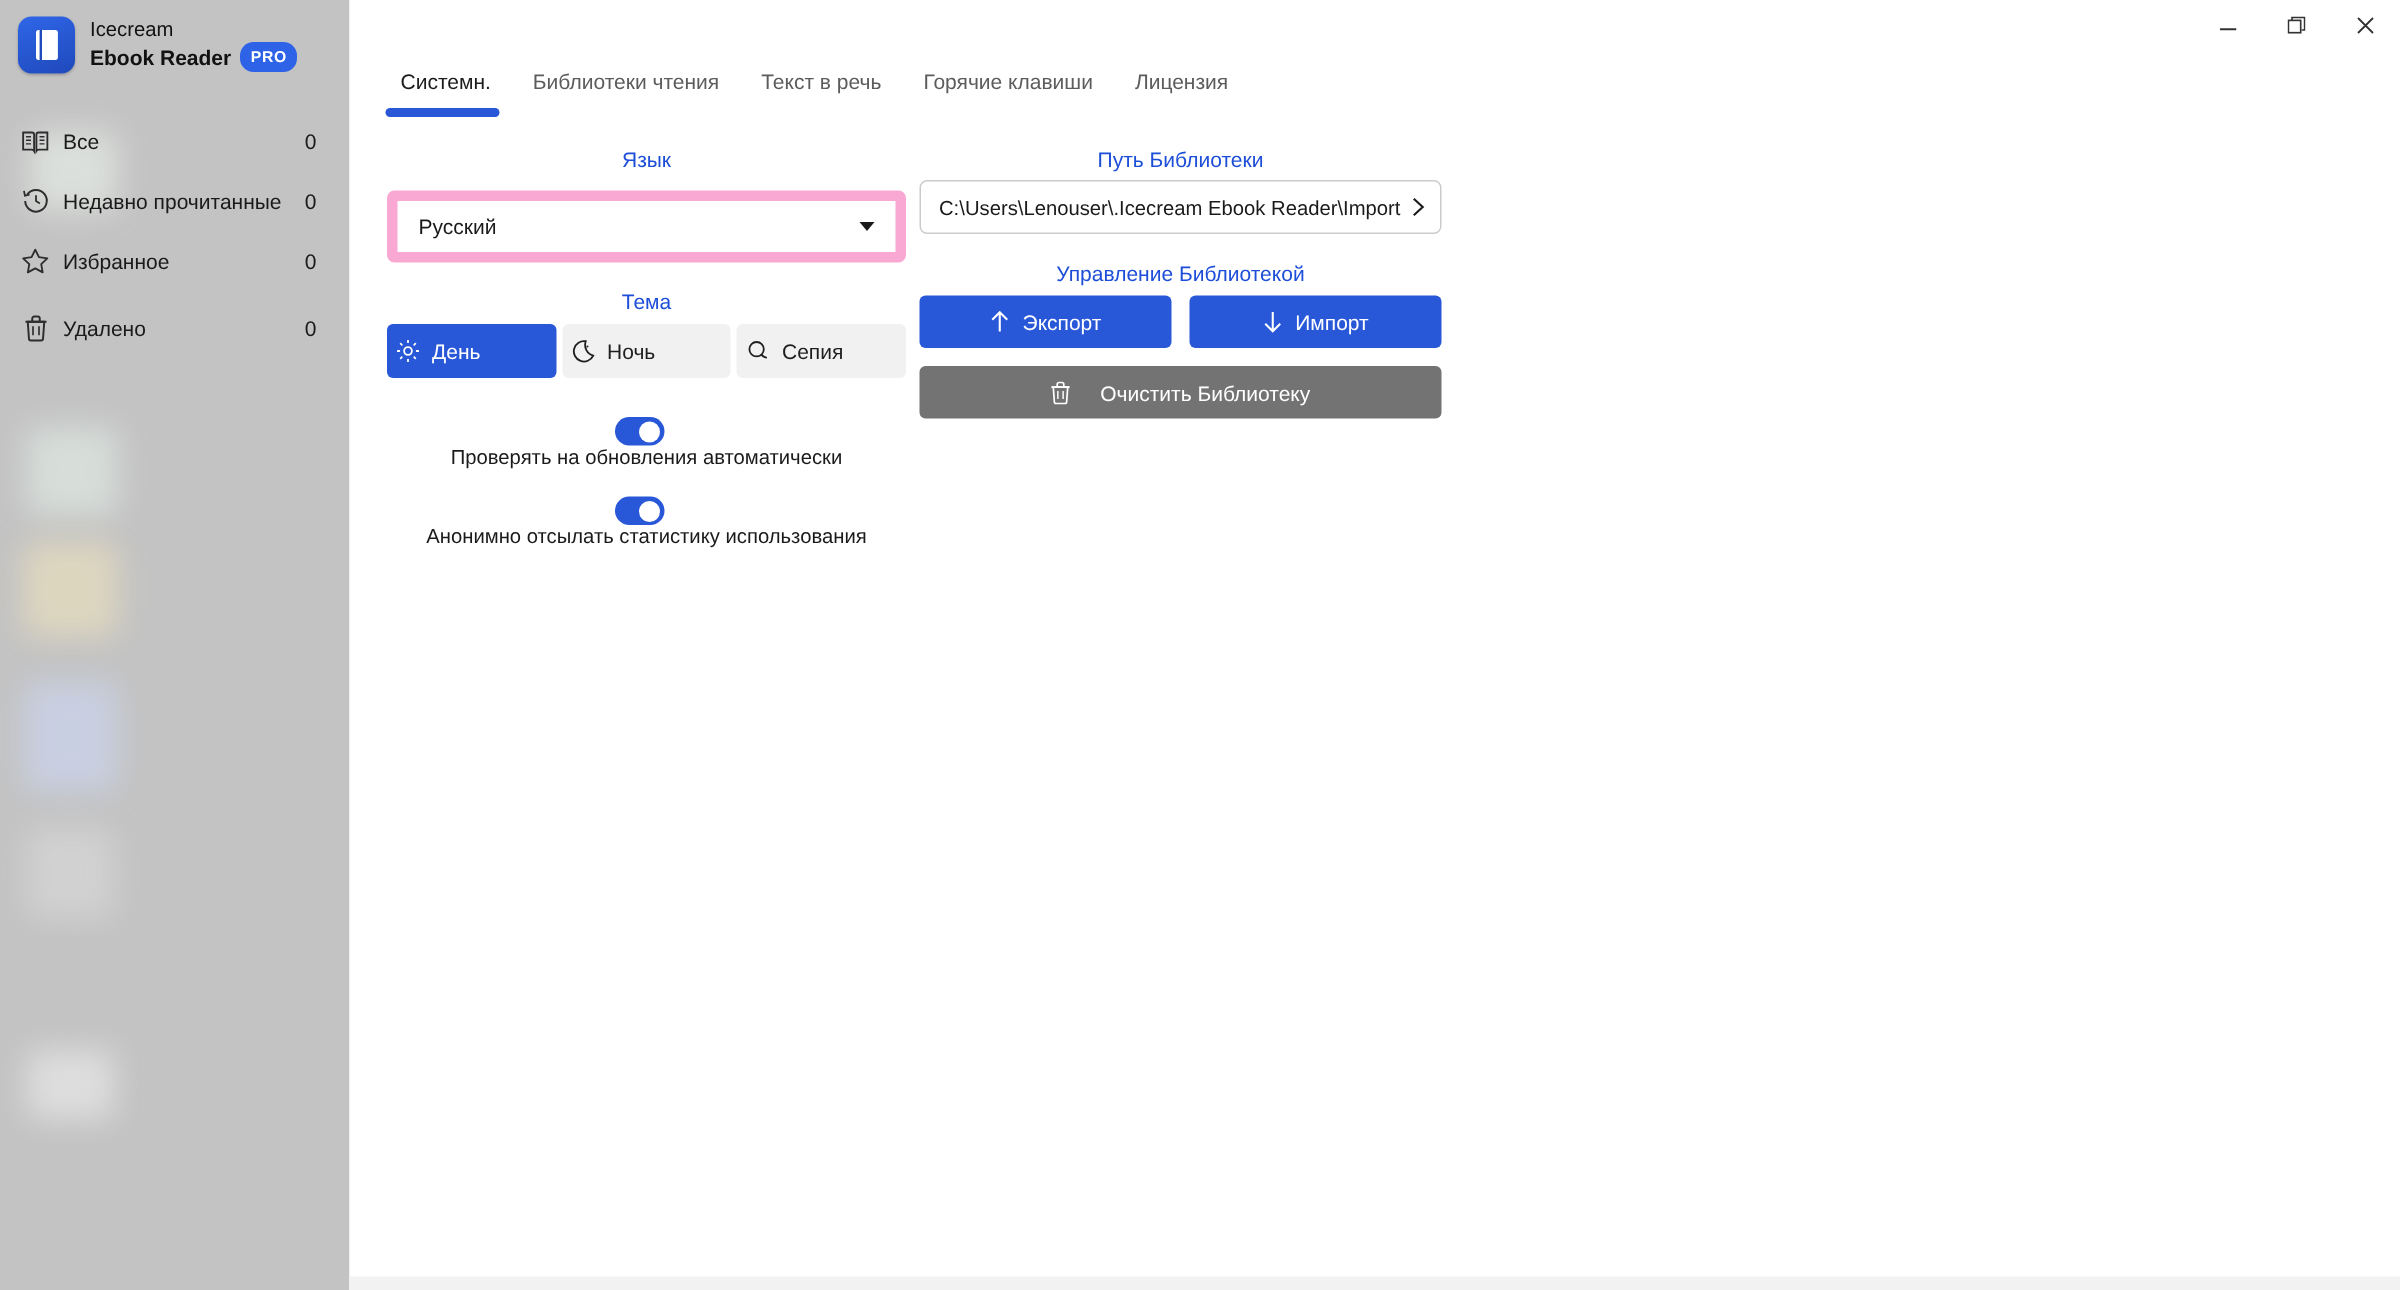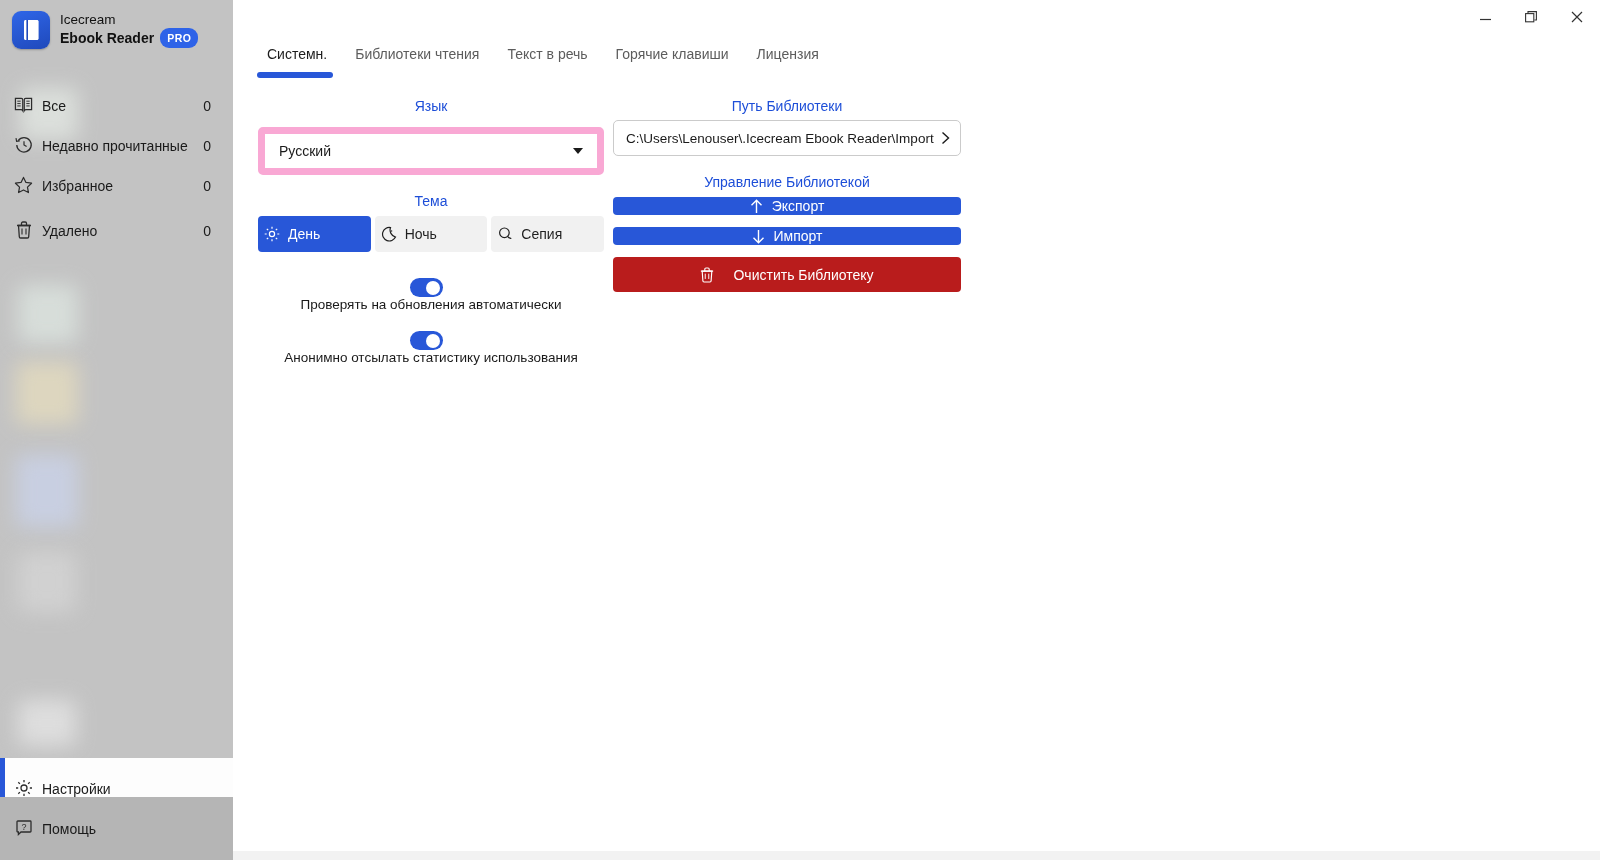--- a/index.html
+++ b/index.html
@@ -25,21 +25,21 @@
     box-shadow:0 1px 2px rgba(0,0,0,.25);
   }
   .logo-text{line-height:16px;font-size:13.5px;color:#111;}
   .logo-text .l2{font-weight:bold;font-size:14px;display:flex;align-items:center;gap:6px;}
   .pro-badge{
     background:#2e63e8;color:#fff;font-size:10.5px;font-weight:bold;
     padding:2px 7px;border-radius:9px;letter-spacing:.5px;
   }
   .side-nav{position:relative;z-index:2;margin-top:14px;}
   .side-item{
-    display:flex;align-items:flex-end;height:40px;padding:0 0 0 14px;
+    display:flex;align-items:center;height:40px;padding:0 0 0 14px;
     font-size:14px;color:#1a1a1a;cursor:pointer;position:relative;
   }
   .side-item .s-icon{width:19px;height:19px;margin-right:9px;display:flex;align-items:center;justify-content:center;color:#2d2d2d;flex:0 0 auto;}
   .side-item .s-count{margin-left:auto;margin-right:22px;font-size:14px;color:#1a1a1a;}
   .side-item.gap-top{margin-top:5px;}
   .side-bottom{position:absolute;left:0;bottom:0;width:233px;z-index:3;}
   .side-item.active-bottom{
     background:#fdfdfd;height:39px;
   }
   .side-item.active-bottom::before{
@@ -92,28 +92,28 @@
   .toggle .knob{position:absolute;top:2.5px;right:3px;width:14px;height:14px;border-radius:50%;background:#fff;}
   .toggle-label{font-size:13.5px;color:#1a1a1a;}
 
   .path-field{
     margin-top:4px;height:34px;border:1px solid #cbcbcb;border-radius:5px;background:#fff;
     display:flex;align-items:center;justify-content:space-between;padding:0 10px 0 12px;cursor:pointer;
   }
   .path-text{font-size:13.5px;color:#1a1a1a;white-space:nowrap;}
 
   .mgmt-label{margin-top:18px;}
-  .mgmt-row{margin-top:5px;display:flex;gap:12px;flex-direction:column;}
+  .mgmt-row{margin-top:5px;display:flex;gap:12px;}
   .blue-btn{
     flex:1;height:35px;border:none;border-radius:4px;background:#2857d8;color:#fff;font-size:14px;
     display:flex;align-items:center;justify-content:center;gap:9px;cursor:pointer;
     font-family:"Liberation Sans", sans-serif;
   }
   .dark-btn{
-    margin-top:12px;width:100%;height:35px;border:none;border-radius:4px;background:#b91c1c;color:#fff;
+    margin-top:12px;width:100%;height:35px;border:none;border-radius:4px;background:#737373;color:#fff;
     font-size:14px;display:flex;align-items:center;justify-content:center;gap:19px;cursor:pointer;
     font-family:"Liberation Sans", sans-serif;
   }
   svg{display:block;}
 </style>
 </head>
 <body>
 
 <div class="app">
 
@@ -180,42 +180,20 @@
             <path d="M2.5 4.5h11l-.8 11.2c0 .7-.6 1.3-1.3 1.3H4.6c-.7 0-1.3-.6-1.3-1.3L2.5 4.5z"></path>
             <path d="M1 4.5h14M5.5 4V2.3c0-.7.6-1.3 1.3-1.3h2.4c.7 0 1.3.6 1.3 1.3V4"></path>
             <path d="M6 7.5v6M10 7.5v6" stroke-width="1.1"></path>
           </svg>
         </span>
         <span class="s-label">Удалено</span>
         <span class="s-count">0</span>
       </div>
     </nav>
 
-    <div class="side-bottom">
-      <div class="side-item active-bottom">
-        <span class="s-icon">
-          <svg width="18" height="18" viewBox="0 0 18 18" fill="none" stroke="#2d2d2d" stroke-width="1.3">
-            <circle cx="9" cy="9" r="3"></circle>
-            <path d="M9 1v2.2M9 14.8V17M1 9h2.2M14.8 9H17M3.3 3.3l1.6 1.6M13.1 13.1l1.6 1.6M14.7 3.3l-1.6 1.6M4.9 13.1l-1.6 1.6"></path>
-          </svg>
-        </span>
-        <span class="s-label">Настройки</span>
-      </div>
-      <div class="help-zone">
-        <div class="side-item">
-          <span class="s-icon">
-            <svg width="18" height="18" viewBox="0 0 18 18" fill="none" stroke="#2d2d2d" stroke-width="1.3">
-              <path d="M2 2.8c0-.5.4-.8.8-.8h12.4c.4 0 .8.3.8.8v9.4c0 .5-.4.8-.8.8H6l-2.6 2.4V13H2.8c-.4 0-.8-.3-.8-.8V2.8z"></path>
-              <text x="9" y="10.5" text-anchor="middle" font-size="9" stroke="none" fill="#2d2d2d" font-family="Liberation Sans, sans-serif">?</text>
-            </svg>
-          </span>
-          <span class="s-label">Помощь</span>
-        </div>
-      </div>
-    </div>
   </aside>
 
   <main class="main">
 
     <div class="win-controls">
       <button class="win-btn" title="">
         <svg width="11" height="11" viewBox="0 0 11 11">
             <path d="M0 8.5h11" stroke="#333" stroke-width="1.2"></path>
           </svg>
       </button>

